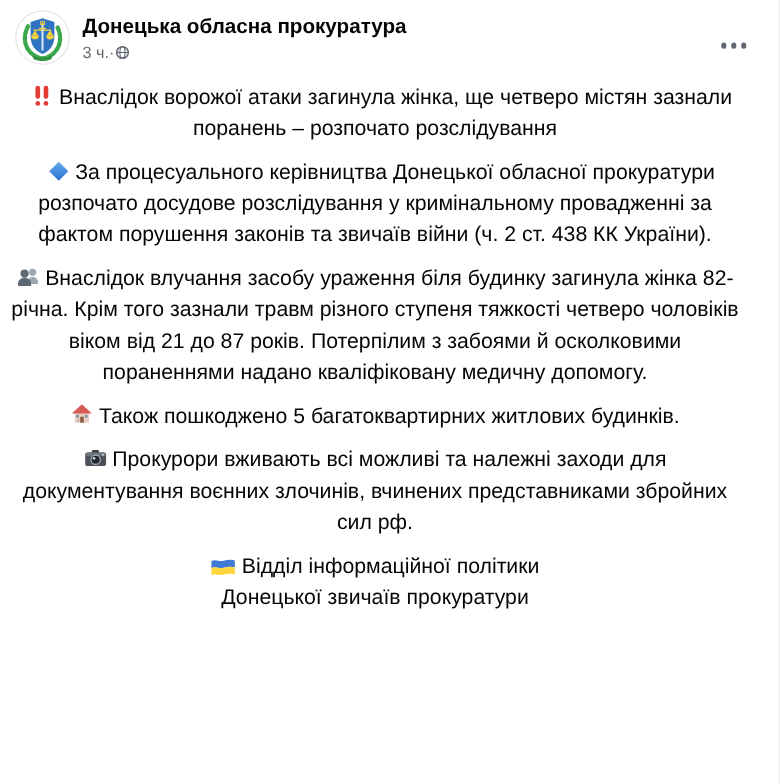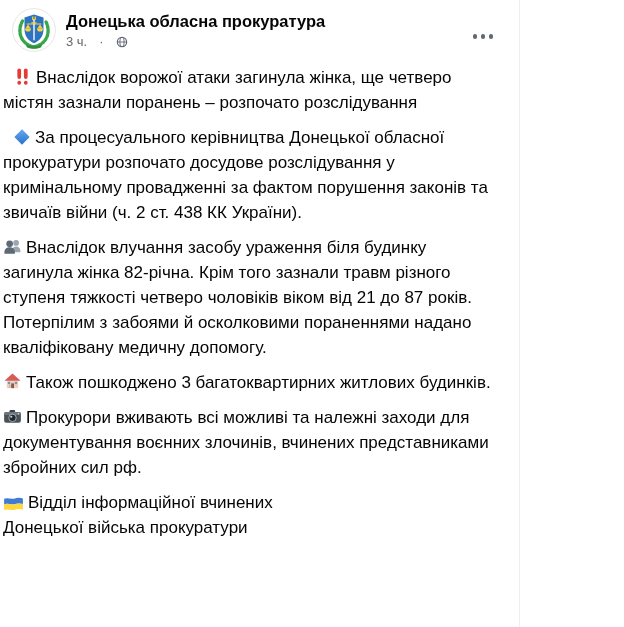--- a/index.html
+++ b/index.html
@@ -1,30 +1,30 @@
 <!DOCTYPE html>
 <html lang="uk"><head>
 <meta charset="utf-8">
 <style>
   html,body{margin:0;padding:0;background:#ffffff;}
   body{font-family:"Liberation Sans","DejaVu Sans",sans-serif;-webkit-font-smoothing:antialiased;}
-  .post{width:520px;min-height:627px;box-sizing:border-box;background:#fff;
+  .post{width:624px;min-height:627px;box-sizing:border-box;background:#fff;
         border-right:1px solid #edeff2;padding:8px 26px 10px 3px;position:relative;overflow:hidden;}
   .header{display:flex;align-items:flex-start;gap:10px;margin-left:9px;}
   .avatar{width:44px;height:44px;border-radius:50%;flex:0 0 auto;cursor:pointer;}
   .avatar svg{display:block;}
   .header-text{padding-top:3px;}
   .author{font-size:16.5px;font-weight:700;color:#050505;line-height:21px;cursor:pointer;}
-  .meta{display:flex;align-items:center;gap:12px;font-size:13px;color:#65676b;margin-top:2px;line-height:16px;}
+  .meta{display:flex;align-items:center;gap:0;font-size:13px;color:#65676b;margin-top:2px;line-height:16px;}
   .meta .sep{color:#65676b;}
   .globe{display:inline-block;width:12px;height:12px;}
   .globe svg{display:block;}
   .more{position:absolute;top:28px;right:20px;display:flex;gap:3.5px;padding:6px;cursor:pointer;border-radius:50%;}
   .more i{width:4.5px;height:4.5px;border-radius:50%;background:#606770;display:block;}
-  .body{margin-top:13px;font-size:17px;line-height:25px;color:#050505;}
+  .body{margin-top:13px;font-size:17px;line-height:25px;color:#050505;text-align:center;}
   .para{margin:0 0 10px 0;}
   .para:last-child{margin-bottom:0;}
   .emoji{display:inline-block;vertical-align:-3px;margin-right:4px;}
   .emoji svg{display:block;}
   .para.indent .emoji{margin-left:10px;}
 </style>
 </head>
 <body>
 
 <div class="post">
@@ -113,21 +113,21 @@
     <p class="para">
       <span class="emoji">
         <svg viewBox="0 0 20 20" width="19" height="19">
           <rect x="4" y="8.8" width="12" height="8.2" fill="#e9cfc4"></rect>
           <polygon points="10,1.5 1.5,9.3 18.5,9.3" fill="#d85c55"></polygon>
           <rect x="8.6" y="12" width="3" height="5" fill="#8a5a43"></rect>
           <rect x="5.2" y="10.4" width="2.3" height="2.3" fill="#7d93a6"></rect>
           <rect x="12.5" y="10.4" width="2.3" height="2.3" fill="#7d93a6"></rect>
           <path d="M6.2,16.8 l1.4,-1.8 l-0.9,-1.4" stroke="#b09a90" stroke-width="0.8" fill="none"></path>
         </svg>
-      </span><span>Також пошкоджено 3 багатоквартирних житлових будинків.</span>
+      </span><span>Також пошкоджено 5 багатоквартирних житлових будинків.</span>
     </p>
 
     <p class="para">
       <span class="emoji">
         <svg viewBox="0 0 20 20" width="19" height="19">
           <rect x="6.8" y="3.2" width="6" height="3.2" rx="1.2" fill="#3a3f44"></rect>
           <rect x="1.2" y="5.2" width="17.6" height="11.5" rx="2.2" fill="#4b5157"></rect>
           <rect x="1.2" y="5.2" width="17.6" height="3.2" rx="1.6" fill="#6c747c"></rect>
           <circle cx="10" cy="11.4" r="3.9" fill="#23272b" stroke="#9fb0bd" stroke-width="1"></circle>
           <circle cx="8.7" cy="10.2" r="1.1" fill="#bfe3ee"></circle>
@@ -135,18 +135,18 @@
         </svg>
       </span><span>Прокурори вживають всі можливі та належні заходи для документування воєнних злочинів, вчинених представниками збройних сил рф.</span>
     </p>
 
     <p class="para">
       <span class="emoji">
         <svg viewBox="0 0 22 16" width="21" height="15">
           <path d="M1,3 C4.5,1.2 8,3.8 11.5,2.8 C14.5,2 18,1.4 21,2.6 L21,8.6 C18,7.4 14.5,8 11.5,8.8 C8,9.8 4.5,7.2 1,9 Z" fill="#3f7ad6"></path>
           <path d="M1,9 C4.5,7.2 8,9.8 11.5,8.8 C14.5,8 18,7.4 21,8.6 L21,14.6 C18,13.4 14.5,14 11.5,14.8 C8,15.8 4.5,13.2 1,15 Z" fill="#ffd63c"></path>
         </svg>
-      </span><span>Відділ інформаційної вчинених</span><br>
-      <span>Донецької війська прокуратури</span>
+      </span><span>Відділ інформаційної політики</span><br>
+      <span>Донецької звичаїв прокуратури</span>
     </p>
 
   </div>
 </div>
 
 </body></html>

